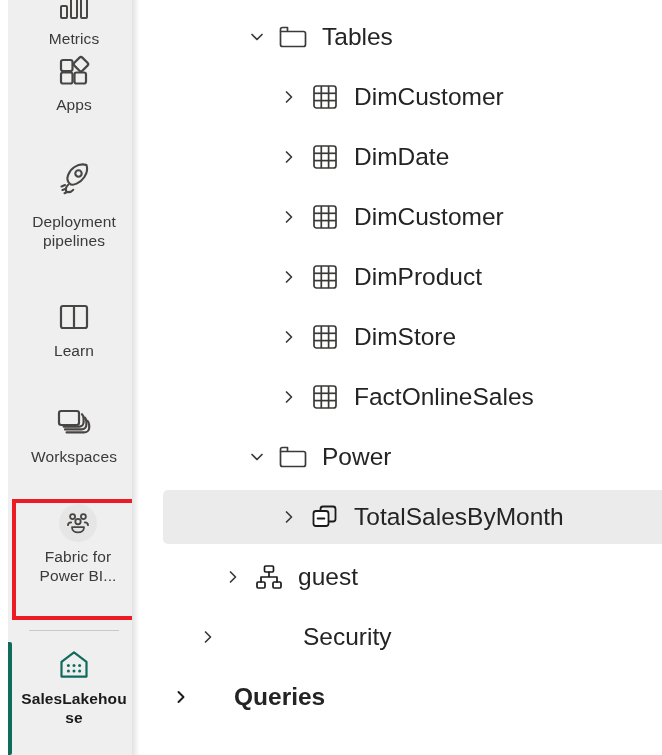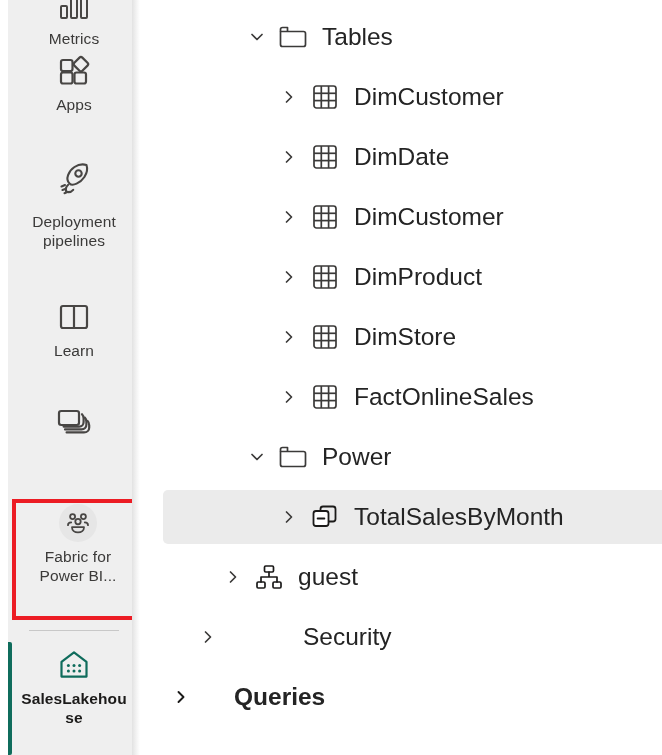--- a/index.html
+++ b/index.html
@@ -239,20 +239,21 @@
 
     <div class="nav-item nav-workspaces">
       <div class="nav-icon">
         <svg width="38" height="36" viewBox="0 0 38 36" fill="none" stroke="#484644" stroke-width="2.2" stroke-linecap="round" stroke-linejoin="round">
           <rect x="4" y="6" width="20" height="14" rx="2.2"></rect>
           <path d="M27 9.2 C28.2 10.4 28.6 11.8 28.6 13.4 L28.6 17 C28.6 19.4 26.8 21.6 24.2 21.6 L8.6 21.6"></path>
           <path d="M29.8 12.6 C31 13.8 31.4 15.2 31.4 16.8 L31.4 19.6 C31.4 22.4 29.4 24.4 26.6 24.4 L10 24.4"></path>
           <path d="M32.6 16 C33.8 17.2 34.2 18.6 34.2 20.2 L34.2 22.4 C34.2 25.4 32 27.4 29 27.4 L11.6 27.4"></path>
         </svg>
       </div>
+      <div class="nav-label">Workspaces</div>
     </div>
 
     <div class="nav-item nav-fabric">
       <div class="nav-icon">
         <div class="avatar-circle">
           <svg width="26" height="26" viewBox="0 0 26 26" fill="none" stroke="#484644" stroke-width="1.8" stroke-linecap="round" stroke-linejoin="round">
             <circle cx="7.6" cy="6.6" r="2.5"></circle>
             <circle cx="18.4" cy="6.6" r="2.5"></circle>
             <circle cx="13" cy="11.6" r="2.7"></circle>
             <path d="M3 15.2 C3 13.2 4.6 12.4 6.2 12.4"></path>

